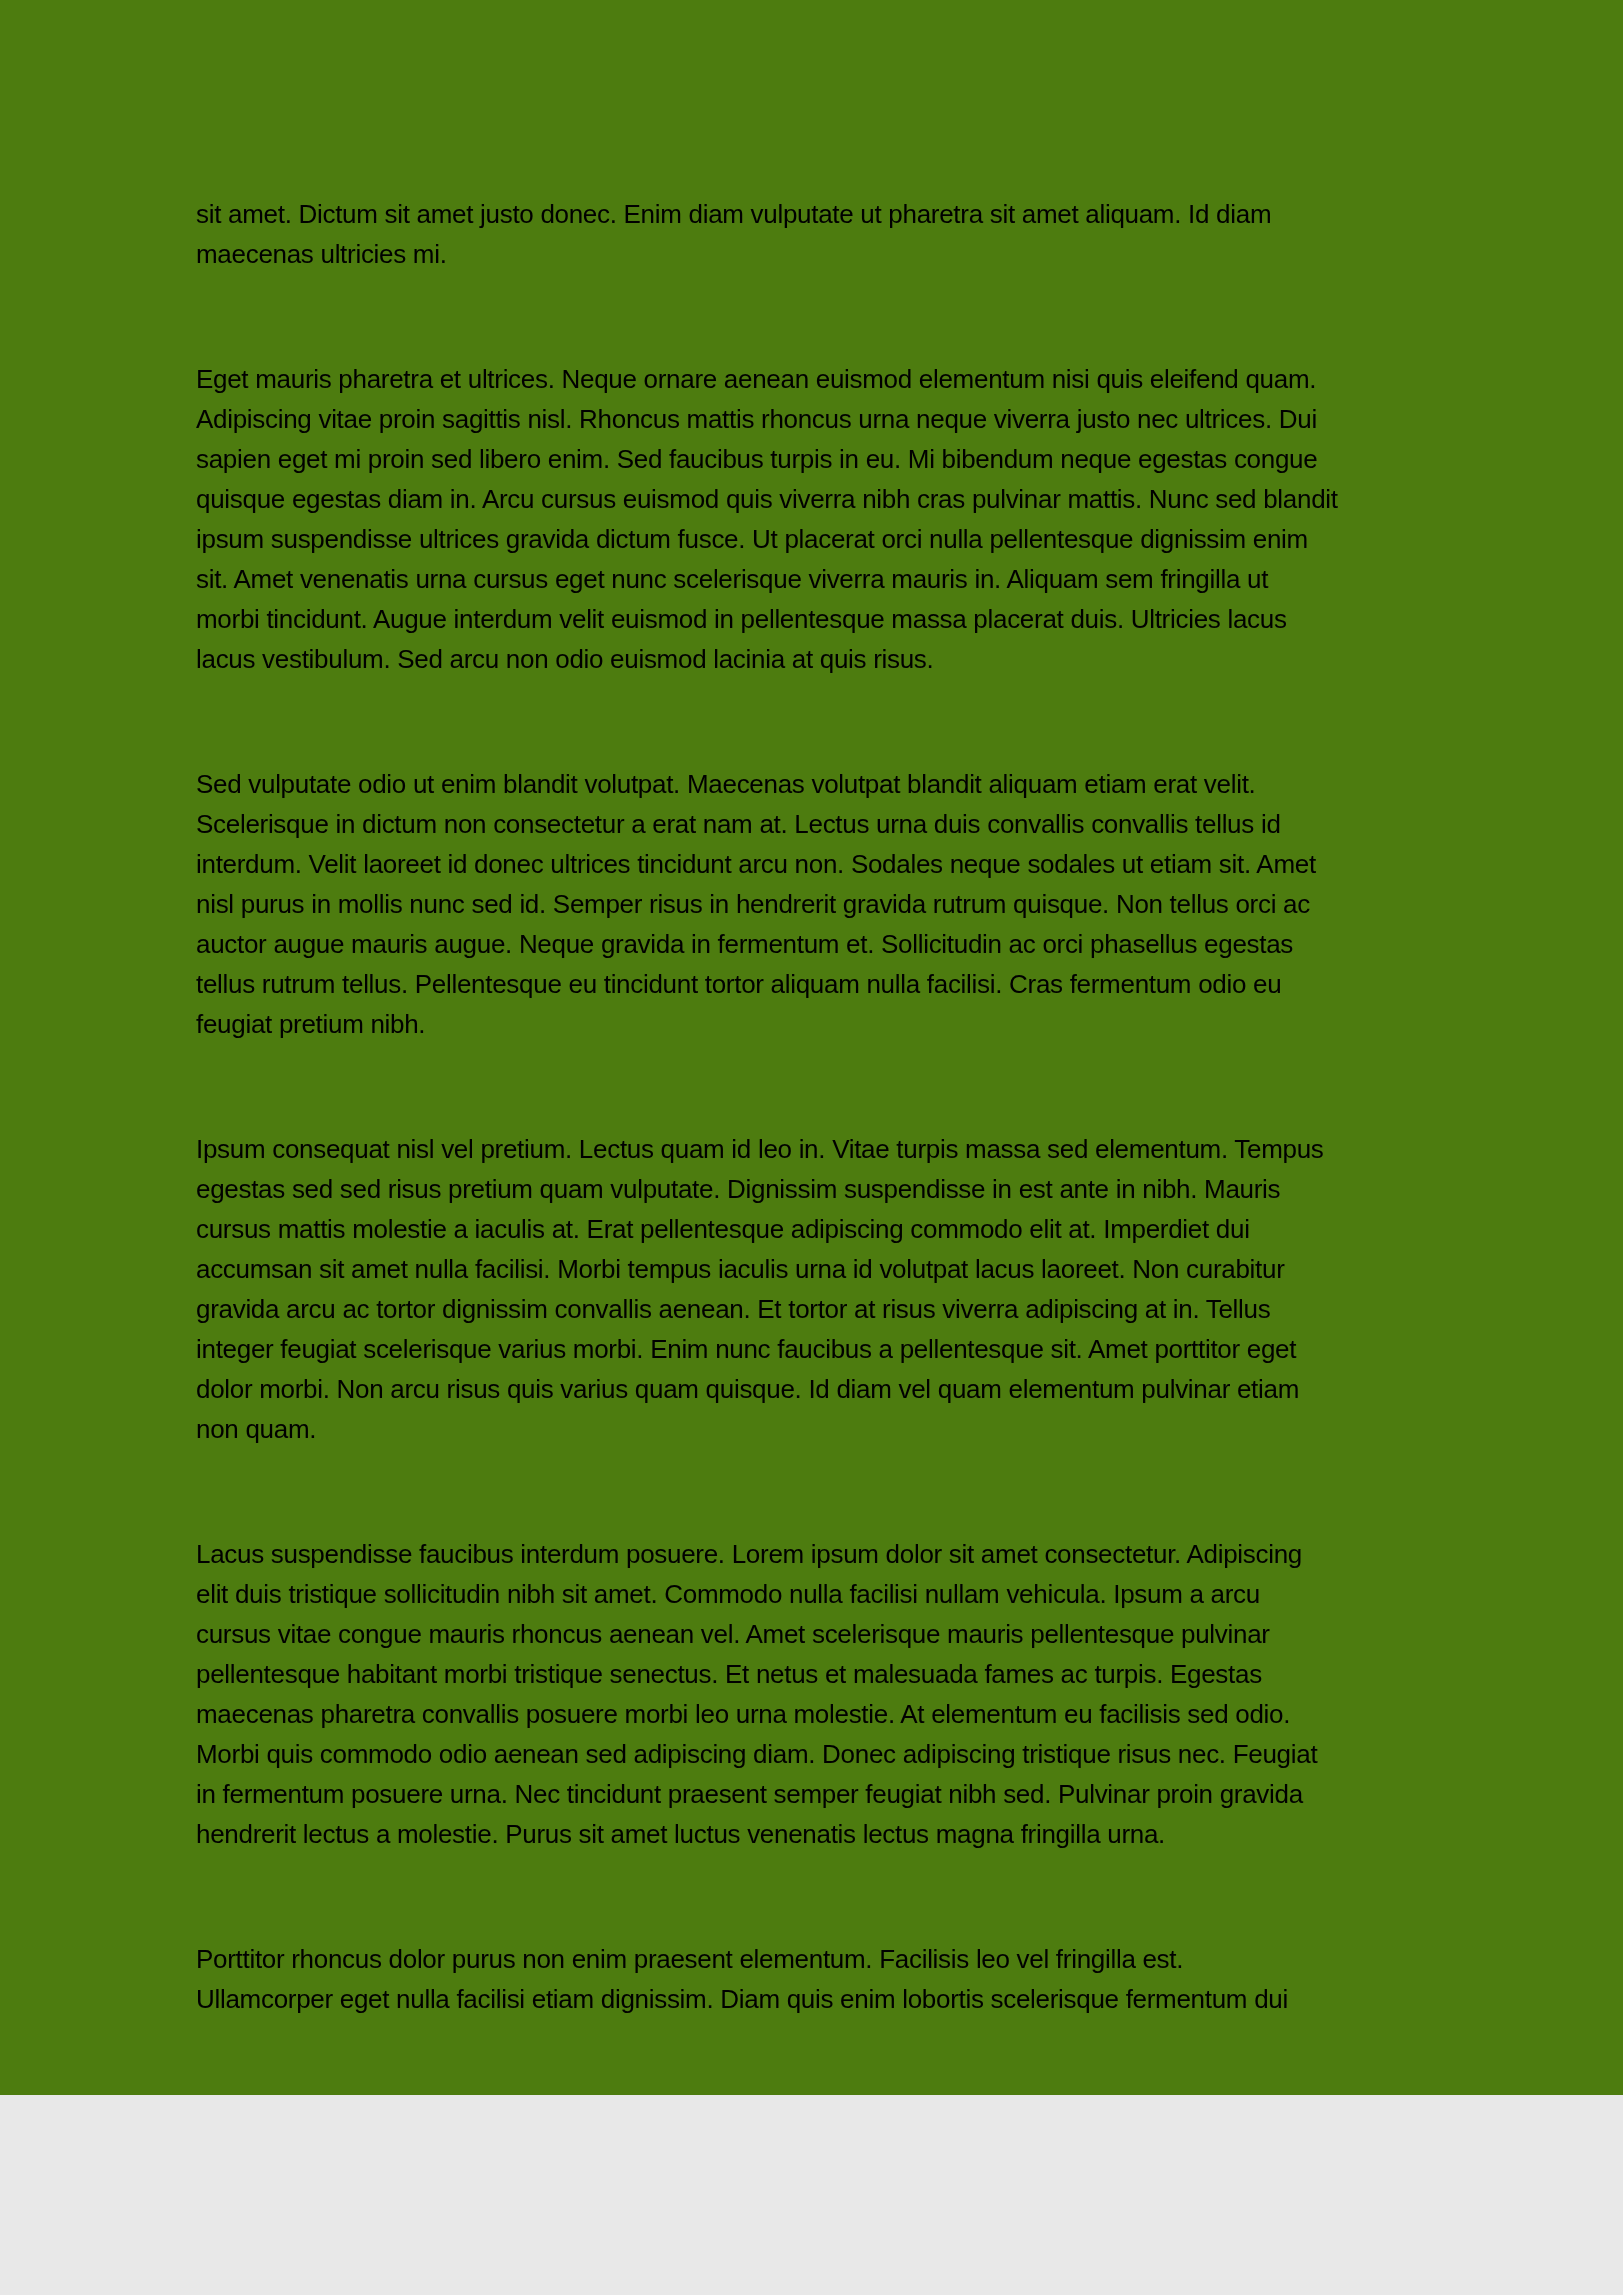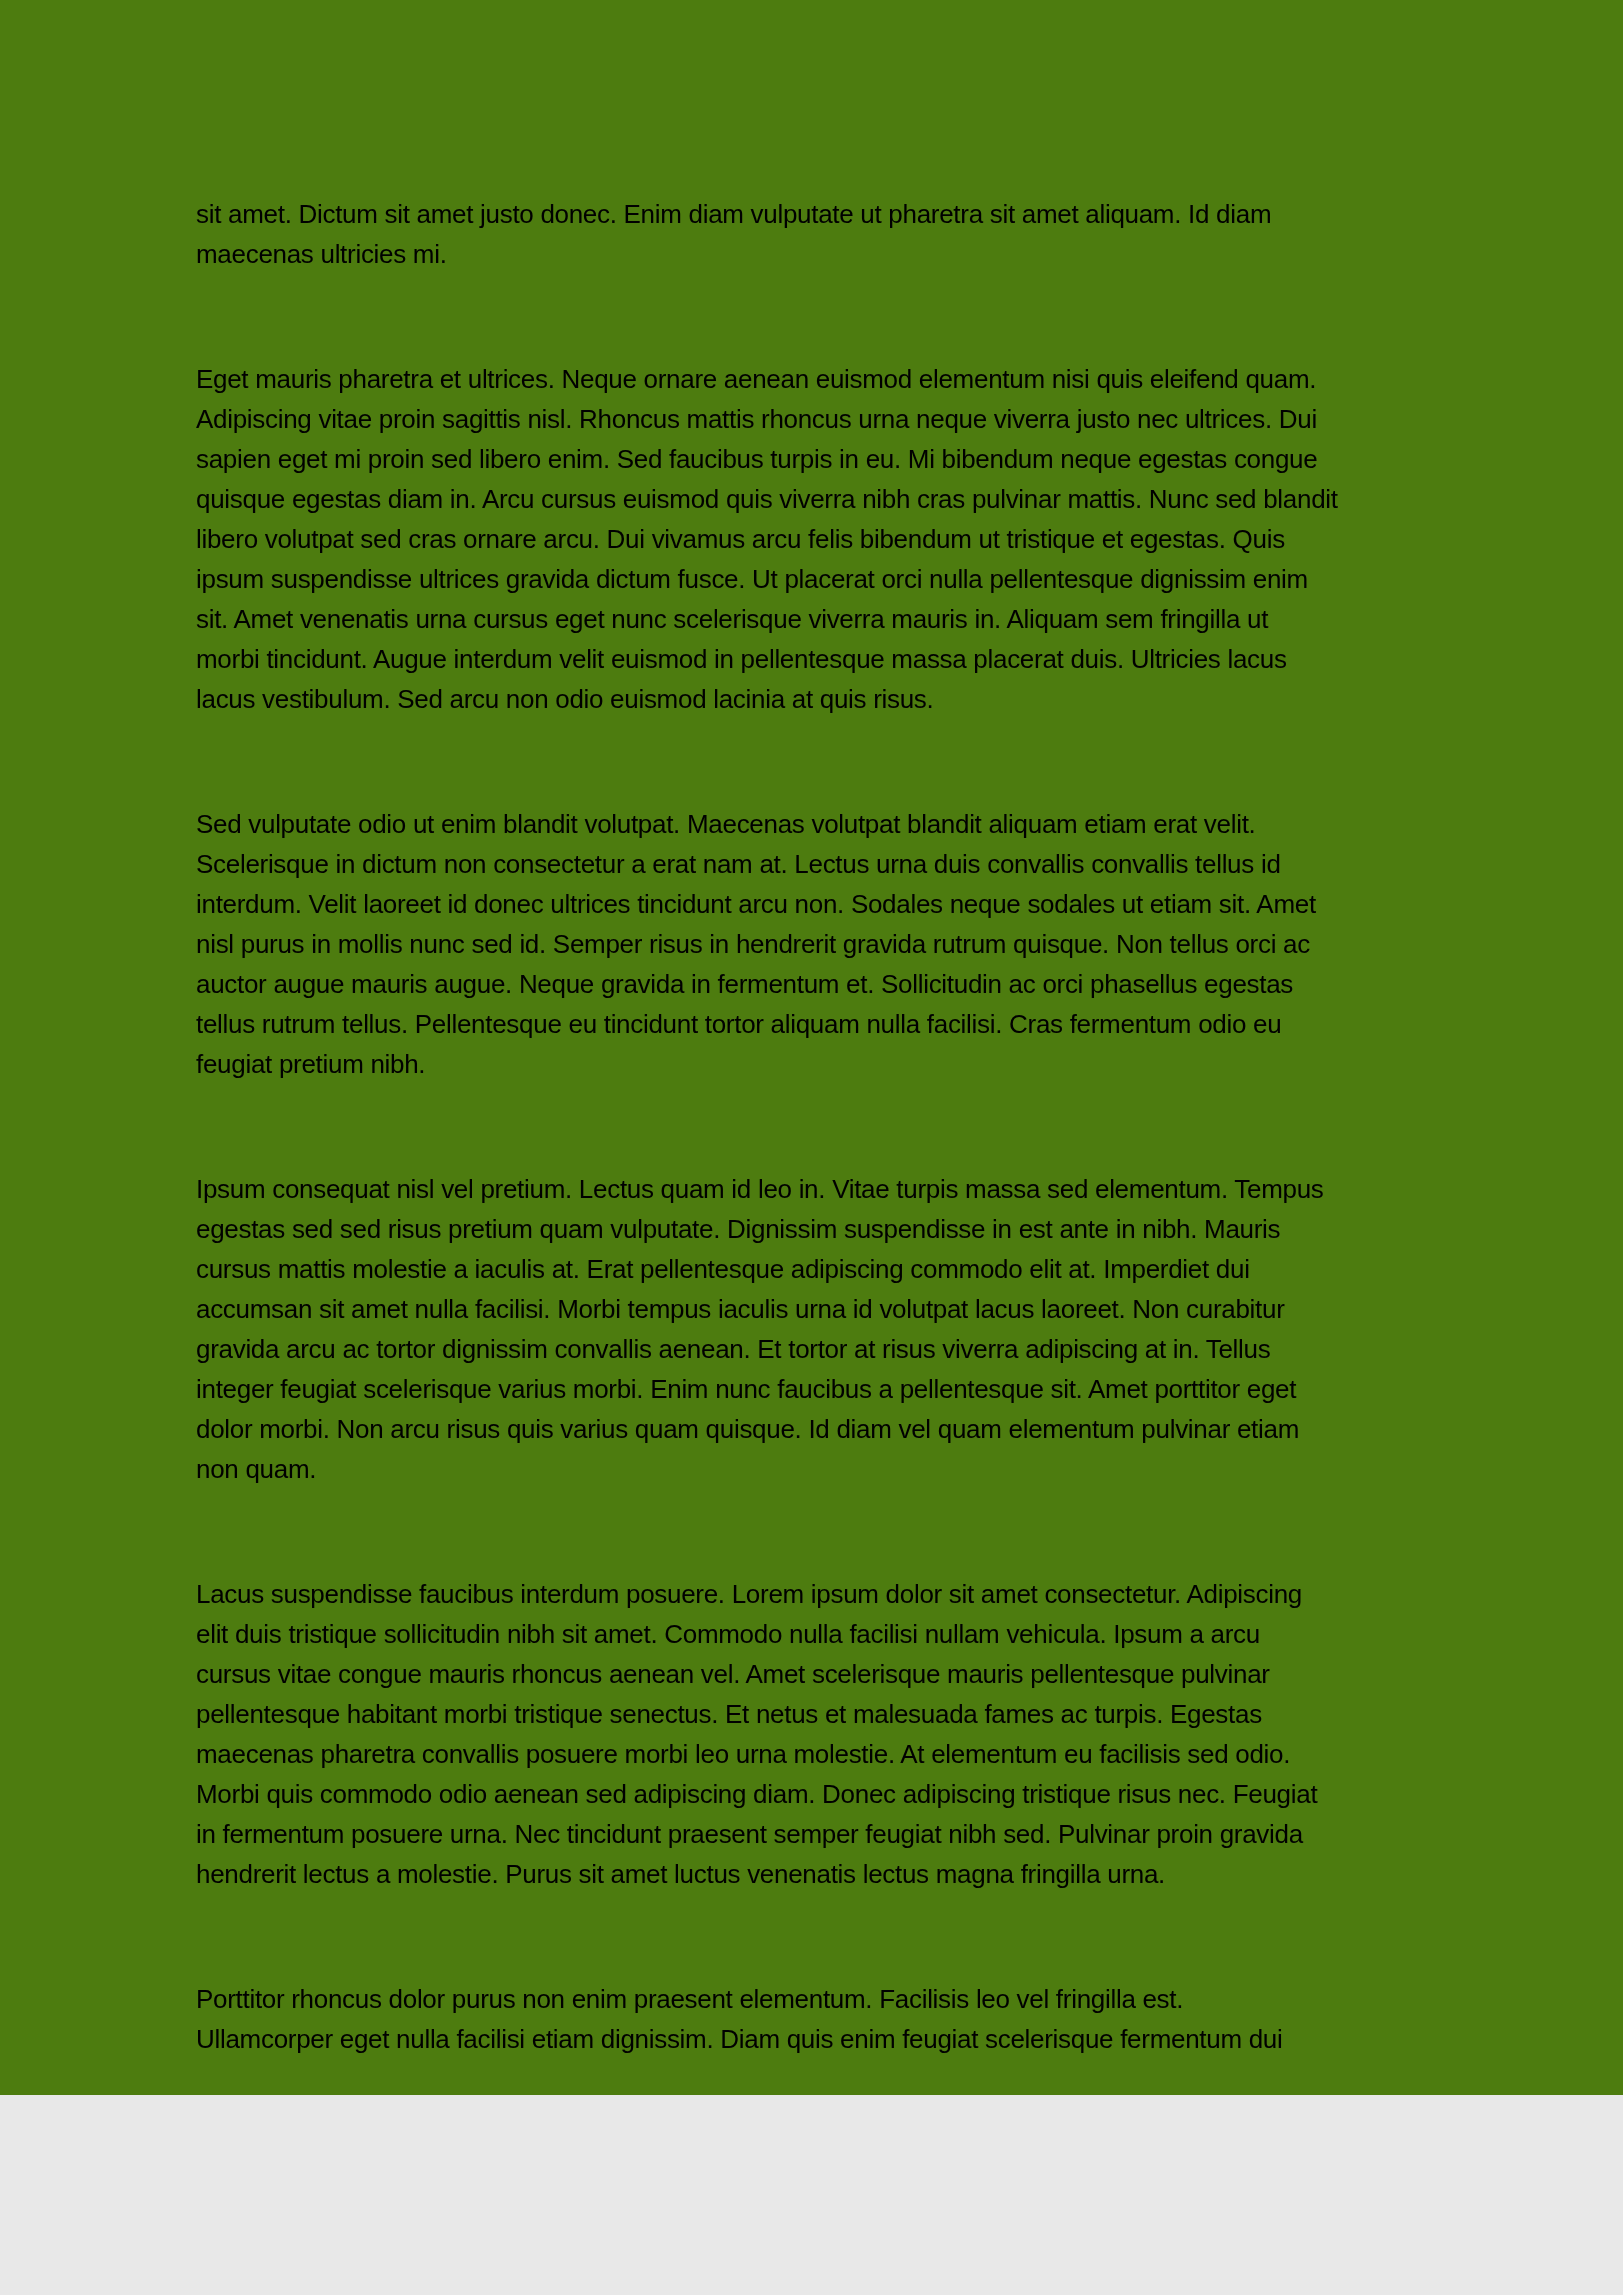--- a/index.html
+++ b/index.html
@@ -45,21 +45,20 @@
   <div class="text-body">
       <p class="paragraph">
         <span class="line">sit amet. Dictum sit amet justo donec. Enim diam vulputate ut pharetra sit amet aliquam. Id diam</span>
         <span class="line">maecenas ultricies mi.</span>
       </p>
       <p class="paragraph">
         <span class="line">Eget mauris pharetra et ultrices. Neque ornare aenean euismod elementum nisi quis eleifend quam.</span>
         <span class="line">Adipiscing vitae proin sagittis nisl. Rhoncus mattis rhoncus urna neque viverra justo nec ultrices. Dui</span>
         <span class="line">sapien eget mi proin sed libero enim. Sed faucibus turpis in eu. Mi bibendum neque egestas congue</span>
         <span class="line">quisque egestas diam in. Arcu cursus euismod quis viverra nibh cras pulvinar mattis. Nunc sed blandit</span>
-        <span class="line">libero volutpat sed cras ornare arcu. Dui vivamus arcu felis bibendum ut tristique et egestas. Quis</span>
         <span class="line">ipsum suspendisse ultrices gravida dictum fusce. Ut placerat orci nulla pellentesque dignissim enim</span>
         <span class="line">sit. Amet venenatis urna cursus eget nunc scelerisque viverra mauris in. Aliquam sem fringilla ut</span>
         <span class="line">morbi tincidunt. Augue interdum velit euismod in pellentesque massa placerat duis. Ultricies lacus</span>
         <span class="line">lacus vestibulum. Sed arcu non odio euismod lacinia at quis risus.</span>
       </p>
       <p class="paragraph">
         <span class="line">Sed vulputate odio ut enim blandit volutpat. Maecenas volutpat blandit aliquam etiam erat velit.</span>
         <span class="line">Scelerisque in dictum non consectetur a erat nam at. Lectus urna duis convallis convallis tellus id</span>
         <span class="line">interdum. Velit laoreet id donec ultrices tincidunt arcu non. Sodales neque sodales ut etiam sit. Amet</span>
         <span class="line">nisl purus in mollis nunc sed id. Semper risus in hendrerit gravida rutrum quisque. Non tellus orci ac</span>
@@ -82,17 +81,17 @@
         <span class="line">elit duis tristique sollicitudin nibh sit amet. Commodo nulla facilisi nullam vehicula. Ipsum a arcu</span>
         <span class="line">cursus vitae congue mauris rhoncus aenean vel. Amet scelerisque mauris pellentesque pulvinar</span>
         <span class="line">pellentesque habitant morbi tristique senectus. Et netus et malesuada fames ac turpis. Egestas</span>
         <span class="line">maecenas pharetra convallis posuere morbi leo urna molestie. At elementum eu facilisis sed odio.</span>
         <span class="line">Morbi quis commodo odio aenean sed adipiscing diam. Donec adipiscing tristique risus nec. Feugiat</span>
         <span class="line">in fermentum posuere urna. Nec tincidunt praesent semper feugiat nibh sed. Pulvinar proin gravida</span>
         <span class="line">hendrerit lectus a molestie. Purus sit amet luctus venenatis lectus magna fringilla urna.</span>
       </p>
       <p class="paragraph">
         <span class="line">Porttitor rhoncus dolor purus non enim praesent elementum. Facilisis leo vel fringilla est.</span>
-        <span class="line">Ullamcorper eget nulla facilisi etiam dignissim. Diam quis enim feugiat scelerisque fermentum dui</span>
+        <span class="line">Ullamcorper eget nulla facilisi etiam dignissim. Diam quis enim lobortis scelerisque fermentum dui</span>
       </p>
     </div>
 </div>
 
 
 </body></html>

